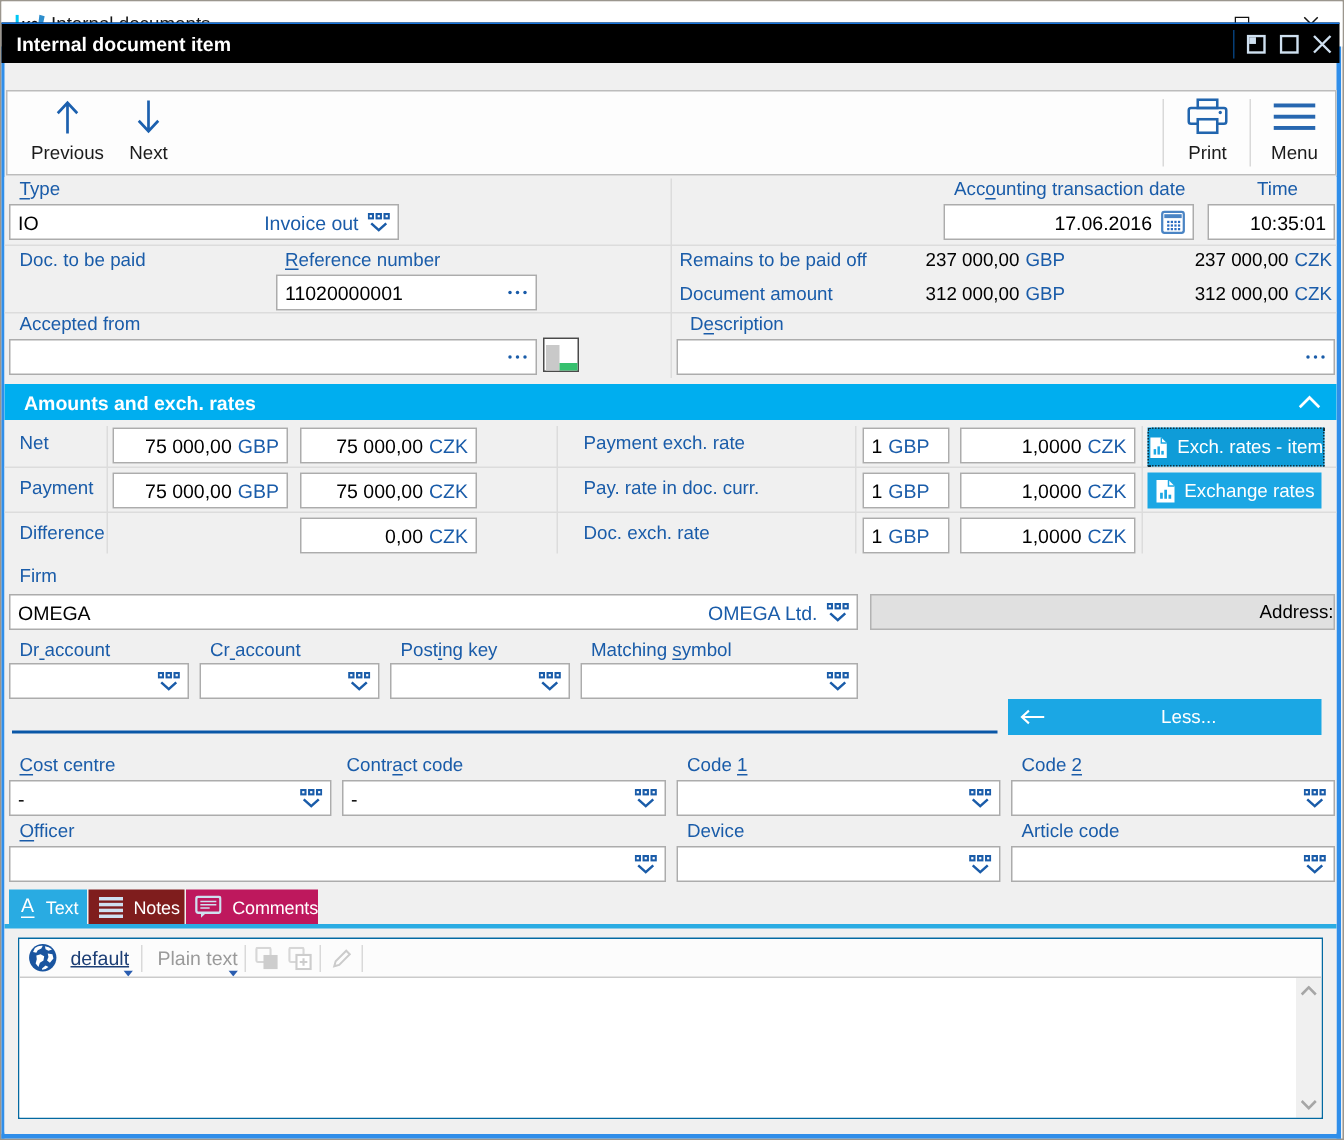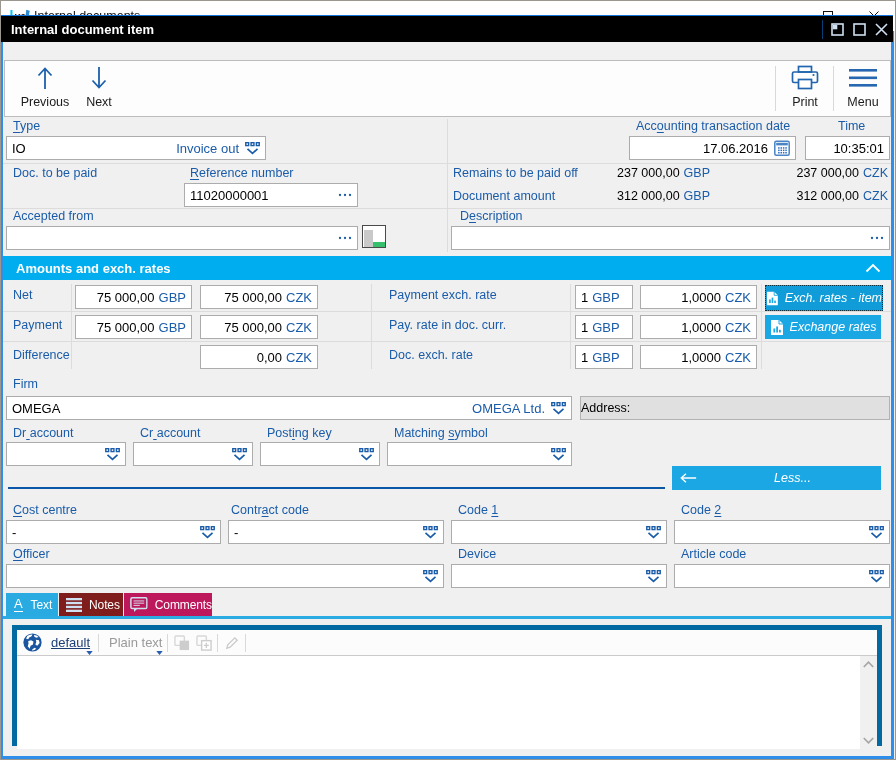--- a/index.html
+++ b/index.html
@@ -38,26 +38,26 @@
   .cur{color:#1a5ca9;margin-left:4px;}
   .amtnum{color:#000;}
   .hsep{position:absolute;left:0;width:888px;height:1px;background:#dcdcdc;}
   .vsep{position:absolute;width:1px;background:#dcdcdc;}
   .ddicon{display:inline-flex;margin-left:6px;}
   
   #amounts-header{position:absolute;left:0;top:138px;width:888px;height:24px;background:#00aeef;
        display:flex;align-items:center;}
   #amounts-header span{color:#fff;font-weight:bold;font-size:13px;margin-left:13px;}
   .cyanbtn{position:absolute;height:24px;background:#1ba7e4;color:#fff;font-size:12.5px;white-space:nowrap;
-       display:flex;align-items:center;justify-content:center;font-style:italic;}
+       display:flex;align-items:center;justify-content:center;}
   
   .tab{position:absolute;top:475px;height:23px;display:flex;align-items:center;color:#fff;font-size:12px;letter-spacing:-0.1px;}
   
   #editor{position:absolute;left:9px;top:507px;width:870px;height:121px;background:#fff;
-          border:5px solid #0369a1;box-sizing:border-box;}
+          border:1px solid #0369a1;box-sizing:border-box;}
 </style>
 </head>
 <body>
 
 <svg width="0" height="0" style="position:absolute">
   <defs>
     <symbol id="i-dd" viewBox="0 0 16 14">
       <rect x="0.75" y="0.75" width="3.1" height="3.1" fill="none" stroke="#1a5ca9" stroke-width="1.5"></rect>
       <rect x="6.45" y="0.75" width="3.1" height="3.1" fill="none" stroke="#1a5ca9" stroke-width="1.5"></rect>
       <rect x="12.15" y="0.75" width="3.1" height="3.1" fill="none" stroke="#1a5ca9" stroke-width="1.5"></rect>
@@ -395,21 +395,21 @@
       <span>OMEGA</span>
       <span class="right">
         <span class="cur">OMEGA Ltd.</span>
         <span class="ddicon">
             <svg width="15" height="13" viewBox="0 0 16 14">
               <use href="#i-dd"></use>
             </svg>
           </span>
       </span>
     </div>
-    <div style="position:absolute;left:577px;top:278px;width:310px;height:24px;background:#e0e0e0;border:1px solid #b2b2b2;box-sizing:border-box;display:flex;align-items:center;justify-content:flex-start;font-size:12.5px;color:#000">
+    <div style="position:absolute;left:577px;top:278px;width:310px;height:24px;background:#e0e0e0;border:1px solid #b2b2b2;box-sizing:border-box;display:flex;align-items:center;justify-content:flex-end;font-size:12.5px;color:#000">
       <span>Address:</span>
     </div>
 
     <span class="lbl" style="left:10px;top:309px">Dr<u> </u>account</span>
     <span class="lbl" style="left:137px;top:309px">Cr<u> </u>account</span>
     <span class="lbl" style="left:264px;top:309px">Post<u>i</u>ng key</span>
     <span class="lbl" style="left:391px;top:309px">Matching <u>s</u>ymbol</span>
     <div class="inp" style="left:3px;top:324px;width:120px">
       <span class="right">
           <span class="ddicon">

